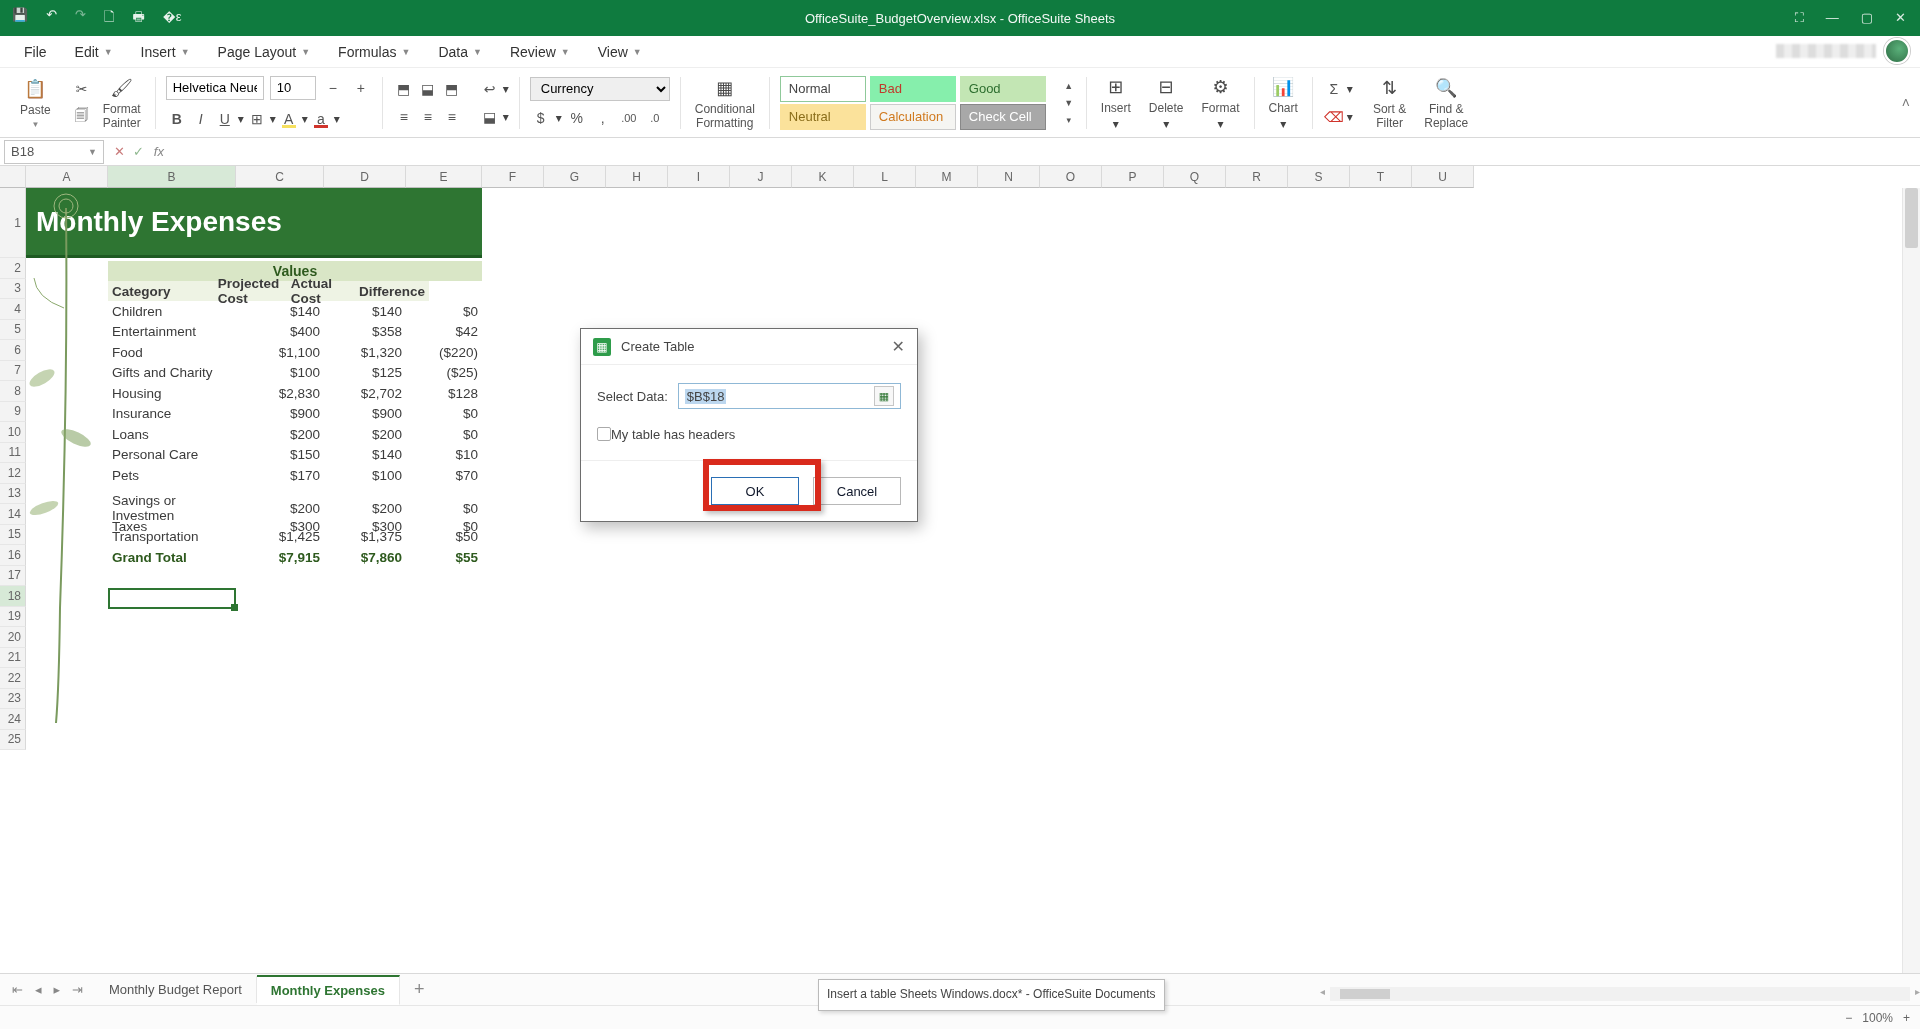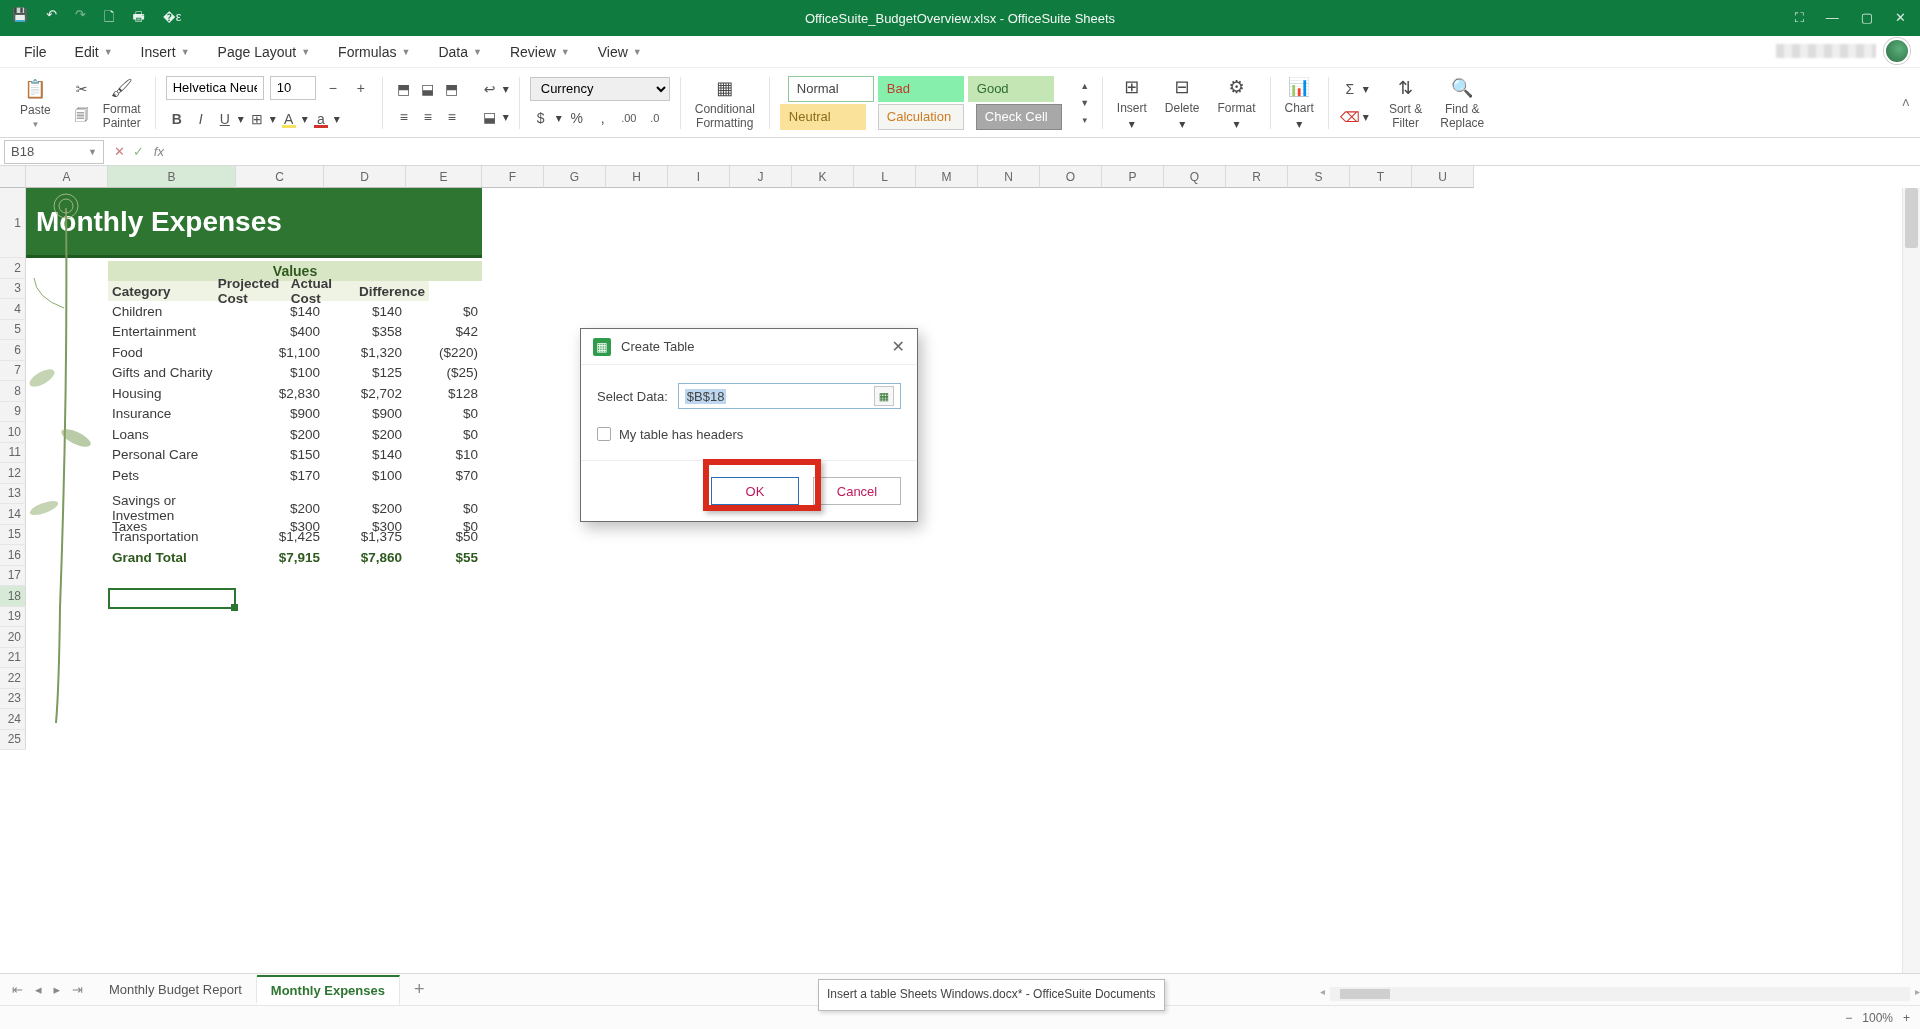--- a/index.html
+++ b/index.html
@@ -80,24 +80,24 @@
 .tooltip{position:absolute;left:818px;bottom:18px;background:#fff;border:1px solid #bababa;padding:7px 8px;font-size:12px;color:#444;line-height:1.3;box-shadow:2px 2px 4px rgba(0,0,0,.15)}
 .dialog{position:absolute;left:580px;top:328px;width:338px;background:#fff;border:1px solid #6d6d6d;box-shadow:4px 6px 14px rgba(0,0,0,.25);font-size:13px;color:#444}
 .dialog .dhead{height:36px;display:flex;align-items:center;padding:0 12px;gap:10px;border-bottom:1px solid #eee}
 .dialog .dicon{width:18px;height:18px;background:#2e9c4a;display:flex;align-items:center;justify-content:center;color:#fff;font-size:12px;border-radius:2px}
 .dialog .dclose{margin-left:auto;cursor:pointer;font-size:16px;color:#666}
 .dialog .dbody{padding:18px 16px}
 .dialog .drow{display:flex;align-items:center;gap:10px;margin-bottom:18px}
 .dialog .dinput{flex:1;height:26px;border:1px solid #8fb8d6;background:#fff;display:flex;align-items:center;padding:9px 6px;position:relative}
 .dialog .dinput .seltxt{background:#bcd7ef;padding:0 2px}
 .dialog .rangebtn{width:20px;height:20px;border:1px solid #c6c6c6;margin-left:auto;display:flex;align-items:center;justify-content:center;font-size:11px;color:#2e7532;background:#f7f7f7}
-.dialog .chk{display:flex;gap:8px}
+.dialog .chk{display:flex;}
 .dialog .chkbox{width:14px;height:14px;border:1px solid #aaa;border-radius:2px;background:#fff}
 .dialog .dfoot{border-top:1px solid #eee;padding:16px;display:flex;justify-content:flex-end;gap:14px}
-.dialog .dbtn{width:88px;height:28px;display:flex;align-items:center;justify-content:center;background:#fff;border:1px solid #b8b8b8;cursor:pointer;font-size:13px;color:#be185d}
+.dialog .dbtn{width:88px;height:28px;display:flex;align-items:center;justify-content:center;background:#fff;border:1px solid #b8b8b8;cursor:pointer;font-size:13px;color:#0f172a}
 .dialog .dbtn.primary{border:1px solid #2a6fb5}
 .redbox{position:absolute;border:6px solid #d92a1c;pointer-events:none;box-shadow:3px 3px 5px rgba(0,0,0,.25)}
 svg.plant{position:absolute;left:0;top:0}
 </style>
 </head>
 <body>
 
 <div class="titlebar">
   <div class="qat">
     <span>💾</span>
@@ -235,21 +235,21 @@
 Formatting</span>
       </div>
   </div>
   <div class="sep"></div>
   <div class="rgrp" style="gap:2px">
     <div style="display:flex;gap:4px">
       <div class="stylecell sc-normal">Normal</div>
       <div class="stylecell sc-bad">Bad</div>
       <div class="stylecell sc-good">Good</div>
     </div>
-    <div style="display:flex;gap:12px">
+    <div style="display:flex;gap:4px">
       <div class="stylecell sc-neutral">Neutral</div>
       <div class="stylecell sc-calc">Calculation</div>
       <div class="stylecell sc-check">Check Cell</div>
     </div>
   </div>
   <div style="display:flex;flex-direction:column;gap:1px;padding:0 4px">
     <span class="minib" style="height:16px;font-size:9px">▲</span>
     <span class="minib" style="height:16px;font-size:9px">▼</span>
     <span class="minib" style="height:16px;font-size:9px">▾</span>
   </div>

